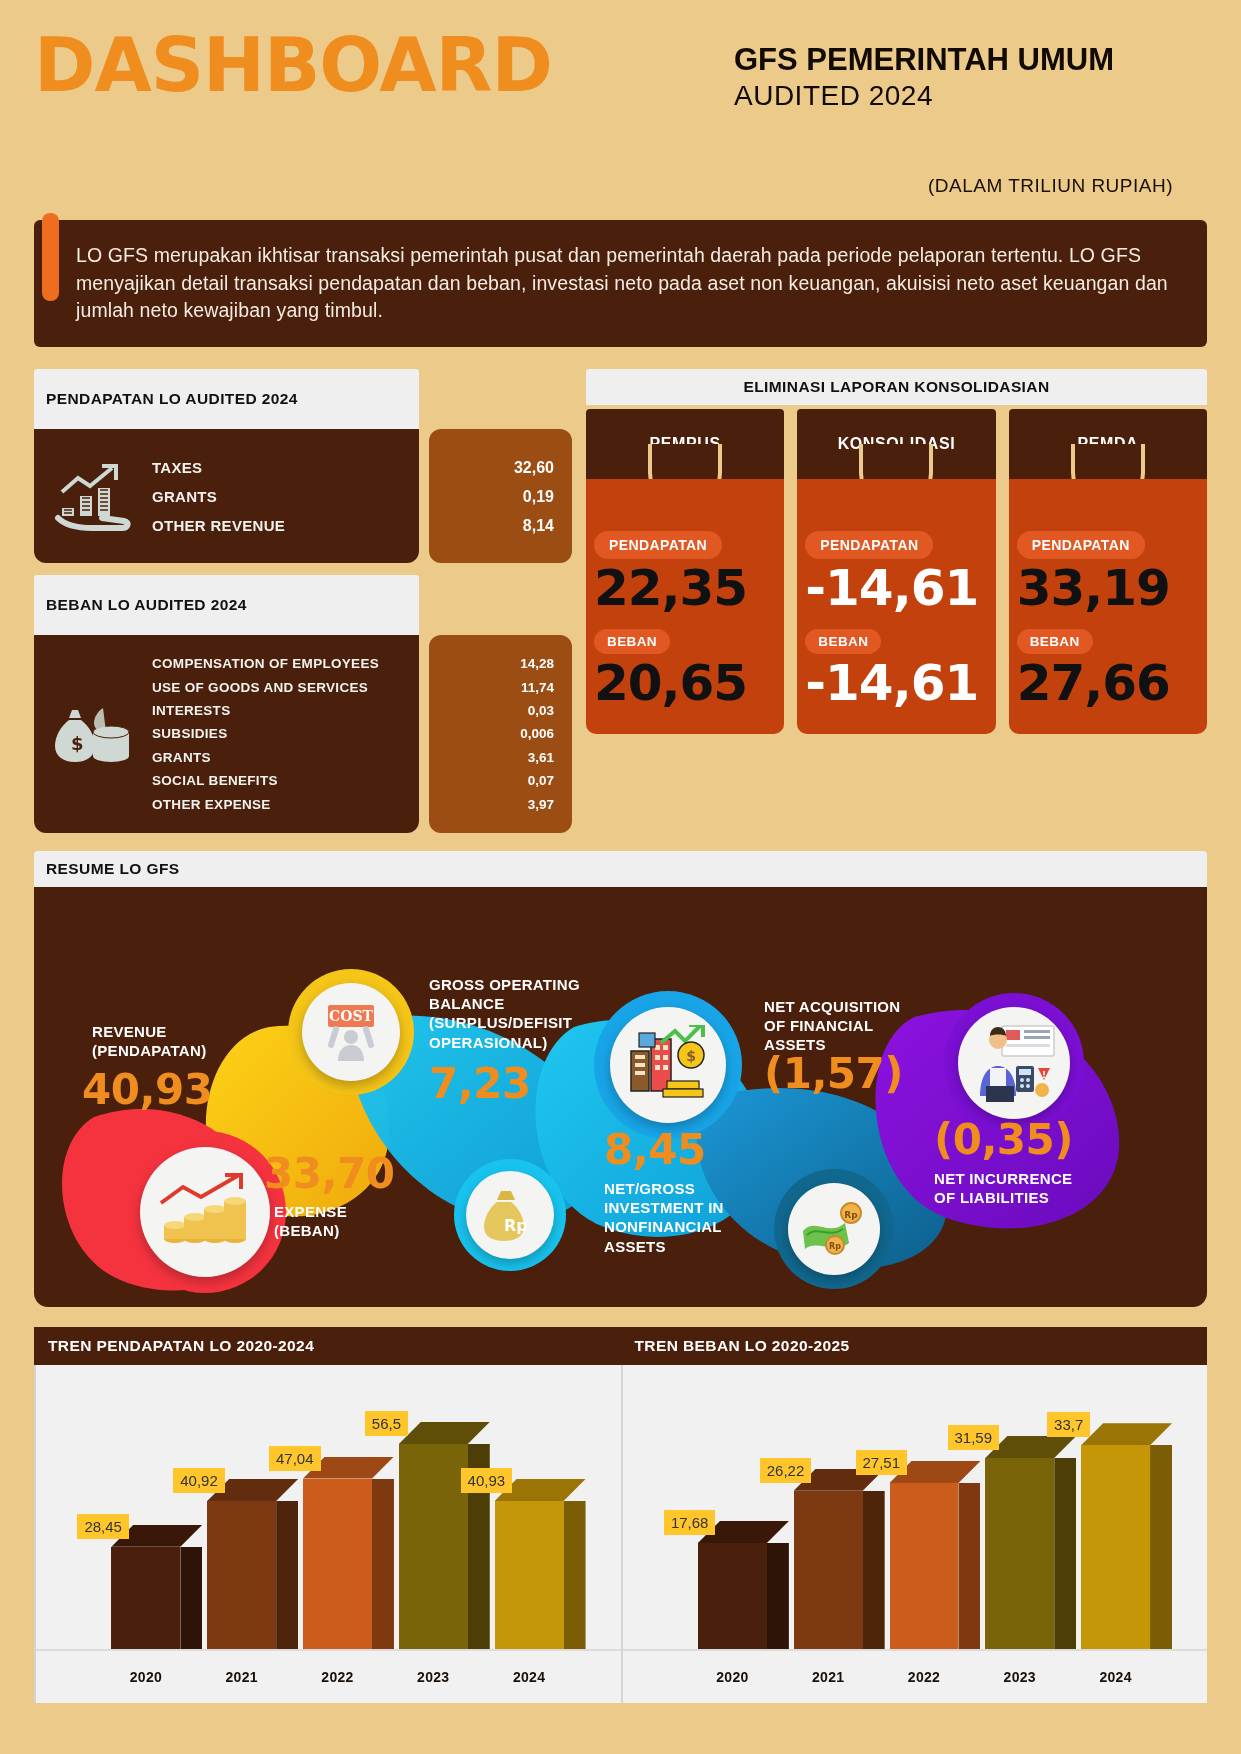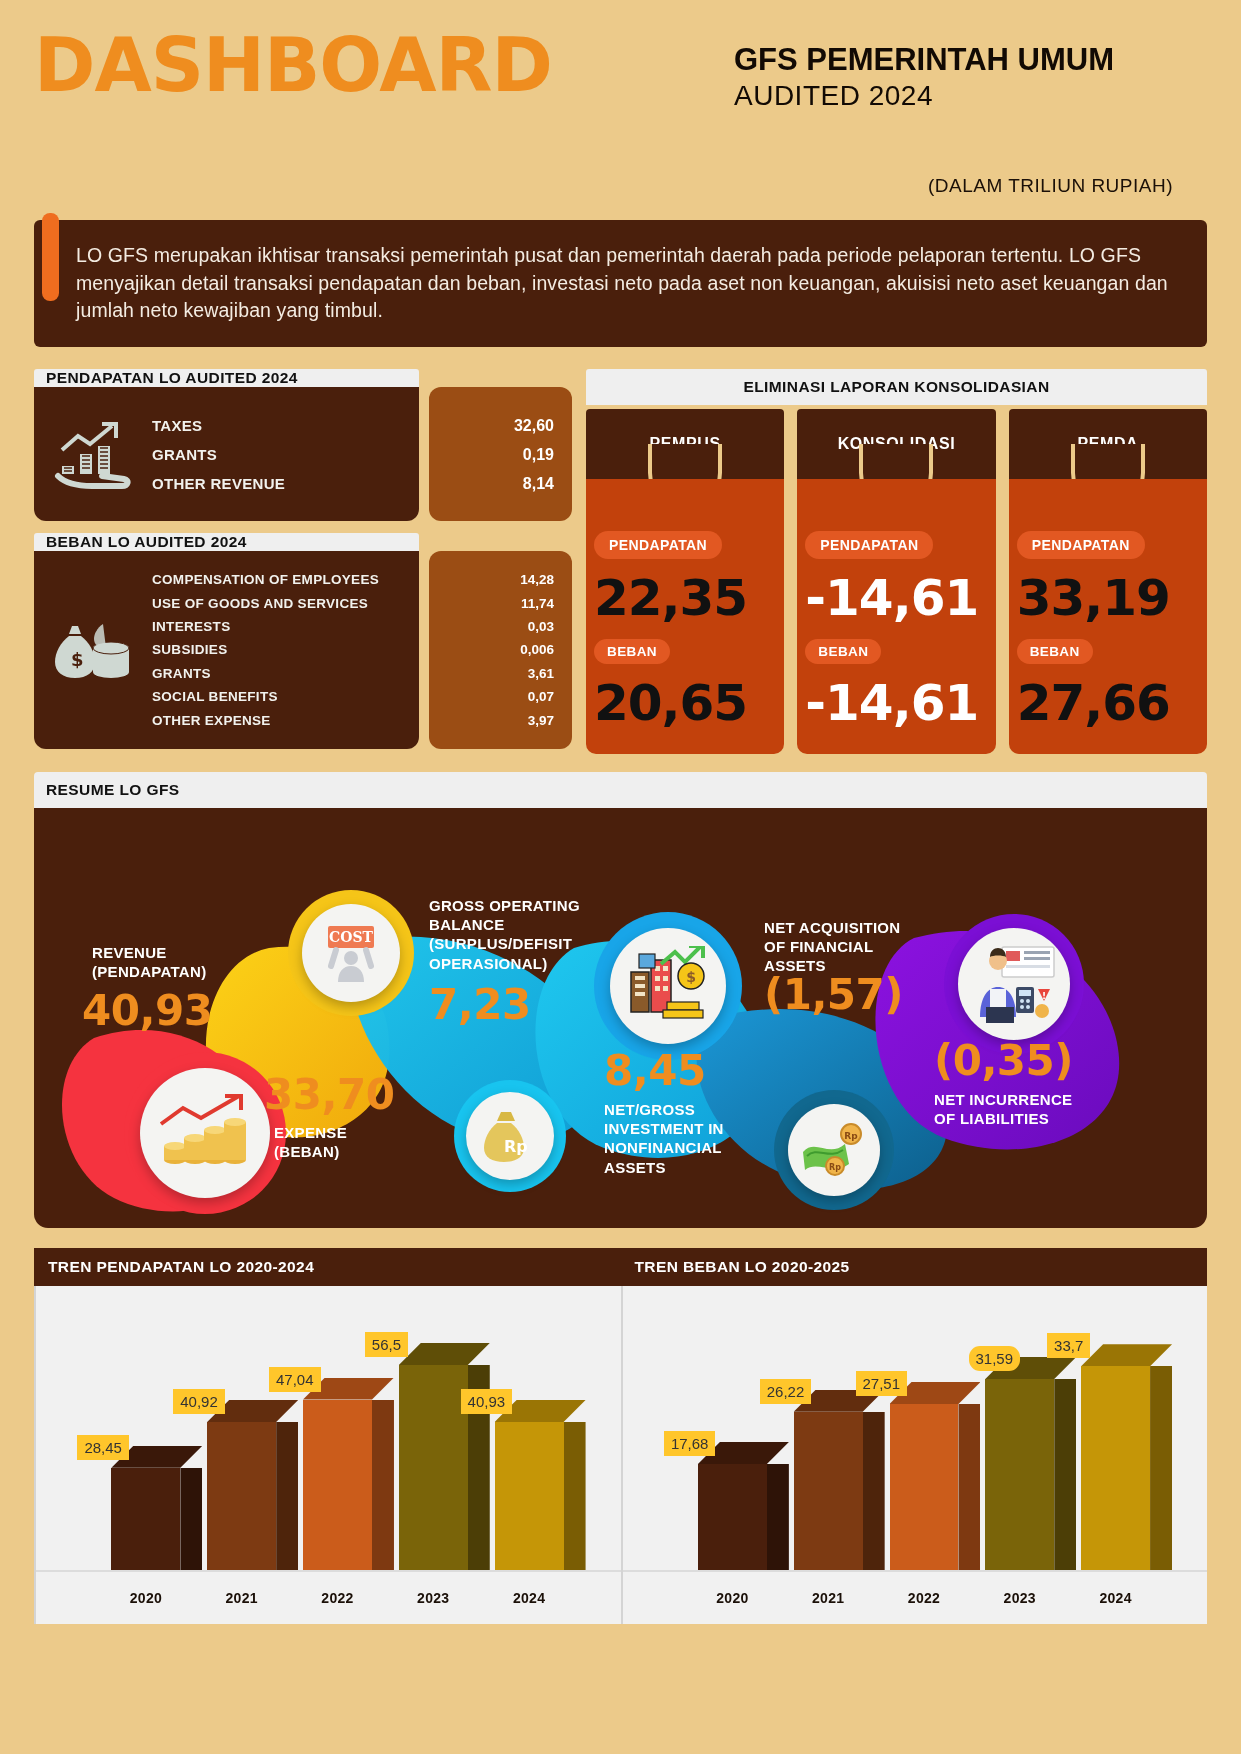--- a/index.html
+++ b/index.html
@@ -43,21 +43,21 @@
   .intro::before {
     content: ""; position: absolute; left: 8px; top: -7px;
     width: 17px; height: 88px; background: #ef6d1f; border-radius: 8px;
   }
 
   
   .panels { display: flex; gap: 14px; margin-top: 22px; }
   .col-left { width: 538px; }
   .panel-head {
     background: #efefef; color: #111; font-size: 15.5px; font-weight: 800;
-    letter-spacing: .4px; padding: 0 12px; border-radius: 3px 3px 0 0;
+    letter-spacing: .4px; padding: 21px 12px; border-radius: 3px 3px 0 0;
     width: 385px;
   }
   .panel-body {
     display: flex; gap: 10px; align-items: stretch;
   }
   .panel-dark {
     background: #4a1f0c; border-radius: 0 0 12px 12px;
     width: 385px; display: flex; align-items: center; padding: 14px 0;
   }
   .panel-values {
@@ -103,21 +103,21 @@
     background: #c2410c; border-radius: 0 0 10px 10px;
     padding: 52px 8px 22px; position: relative;
   }
   .tag {
     display: inline-block; background: #e25822; color: #fff;
     font-size: 14px; font-weight: 800; letter-spacing: .4px;
     padding: 6px 15px; border-radius: 14px;
   }
   .tag.small { padding: 5px 13px; font-size: 13.5px; }
   .big-num {
-    font-size: 50px; font-weight: 800; margin: 10px 0 12px;
+    font-size: 50px; font-weight: 800; margin: 0 0 12px;
     font-family: "DejaVu Sans", sans-serif; letter-spacing: -1px;
   }
   .big-num.dark { color: #111; }
   .big-num.light { color: #fff; }
 
   
   .resume-head {
     background: #efefef; color: #111; font-size: 15.5px; font-weight: 800;
     letter-spacing: .4px; padding: 9px 12px; border-radius: 4px 4px 0 0;
     margin-top: 18px;
@@ -514,21 +514,21 @@
             <div class="bar-top" style="left:0;bottom:168.11666666666667px;width:90.976px;height:22px;background:#9e4815;clip-path:polygon(0 100%,22px 0,100% 0,68.976px 100%);"></div>
             <div class="bar-front" style="width:68.976px;height:168.11666666666667px;background:#cb5c1b;"></div>
           </div>
           <div class="bar-badge" style="left: 233.012px; bottom: 228.117px;">27,51</div>
           <div class="x-label" style="left: 267.012px; width: 68.976px;">2022</div>
           <div class="bar3d" style="left: 362.812px; width: 90.976px; height: 215.05px;">
             <div class="bar-side" style="left:68.976px;width:22px;height:193.04999999999998px;background:#4c3e06;clip-path:polygon(0 0,100% -22px,100% 100%,0 100%);"></div>
             <div class="bar-top" style="left:0;bottom:193.04999999999998px;width:90.976px;height:22px;background:#5f4e07;clip-path:polygon(0 100%,22px 0,100% 0,68.976px 100%);"></div>
             <div class="bar-front" style="width:68.976px;height:193.04999999999998px;background:#7a6409;"></div>
           </div>
-          <div class="bar-badge" style="left: 346px; bottom: 253.05px; border-radius: 11px;">31,59</div>
+          <div class="bar-badge" style="left: 325px; bottom: 253.05px;">31,59</div>
           <div class="x-label" style="left: 362.812px; width: 68.976px;">2023</div>
           <div class="bar3d" style="left: 458.612px; width: 90.976px; height: 227.944px;">
             <div class="bar-side" style="left:68.976px;width:22px;height:205.94444444444446px;background:#7a5d04;clip-path:polygon(0 0,100% -22px,100% 100%,0 100%);"></div>
             <div class="bar-top" style="left:0;bottom:205.94444444444446px;width:90.976px;height:22px;background:#9a7505;clip-path:polygon(0 100%,22px 0,100% 0,68.976px 100%);"></div>
             <div class="bar-front" style="width:68.976px;height:205.94444444444446px;background:#c59607;"></div>
           </div>
           <div class="bar-badge" style="left: 424.612px; bottom: 265.944px;">33,7</div>
           <div class="x-label" style="left: 458.612px; width: 68.976px;">2024</div>
           <div class="axis-base"></div>
         </div>

